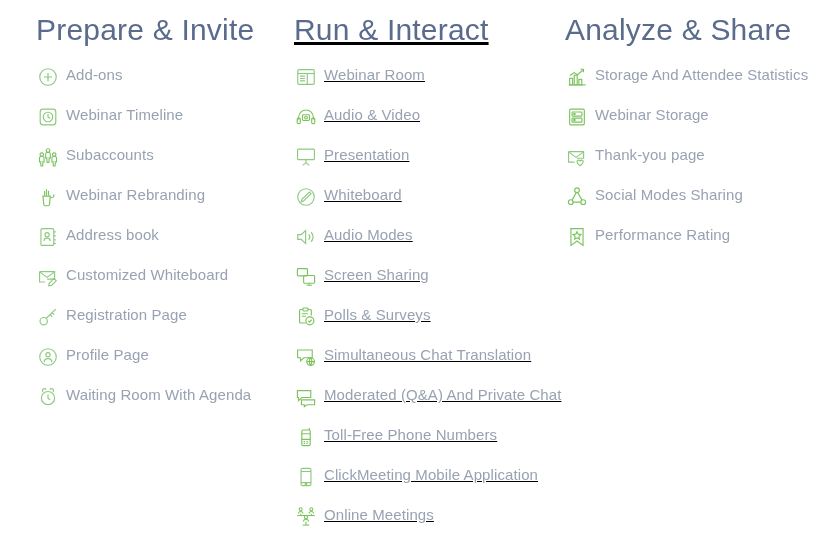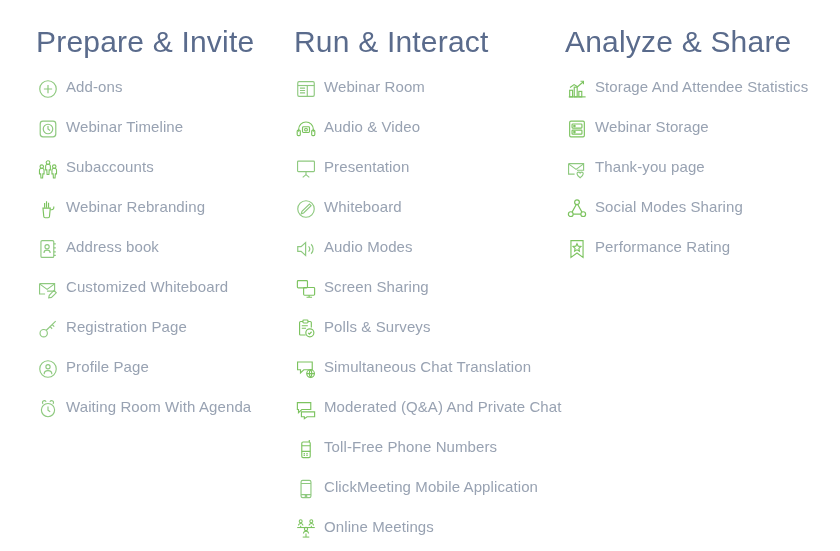--- a/index.html
+++ b/index.html
@@ -18,30 +18,30 @@
     position: relative;
     width: 840px;
     height: 551px;
     display: flex;
     box-sizing: border-box;
   }
   .feature-column {
     box-sizing: border-box;
   }
   .col-1 { width: 275px; padding-left: 36px; }
-  .col-2 { width: 273px; padding-left: 19px; }
+  .col-2 { width: 273px; padding-left: 19px; text-decoration: underline; }
   .col-3 { width: 292px; padding-left: 17px; }
 
   .column-heading {
     font-size: 30px;
     font-weight: 300;
     color: #5a6b8c;
     letter-spacing: 0.2px;
     margin: 0;
-    padding-top: 22px;
+    padding-top: 10px;
     padding-bottom: 0;
     line-height: 40px;
     white-space: nowrap;
   }
 
   .feature-list {
     list-style: none;
     margin: 0;
     padding: 0;
     margin-top: 15px;

